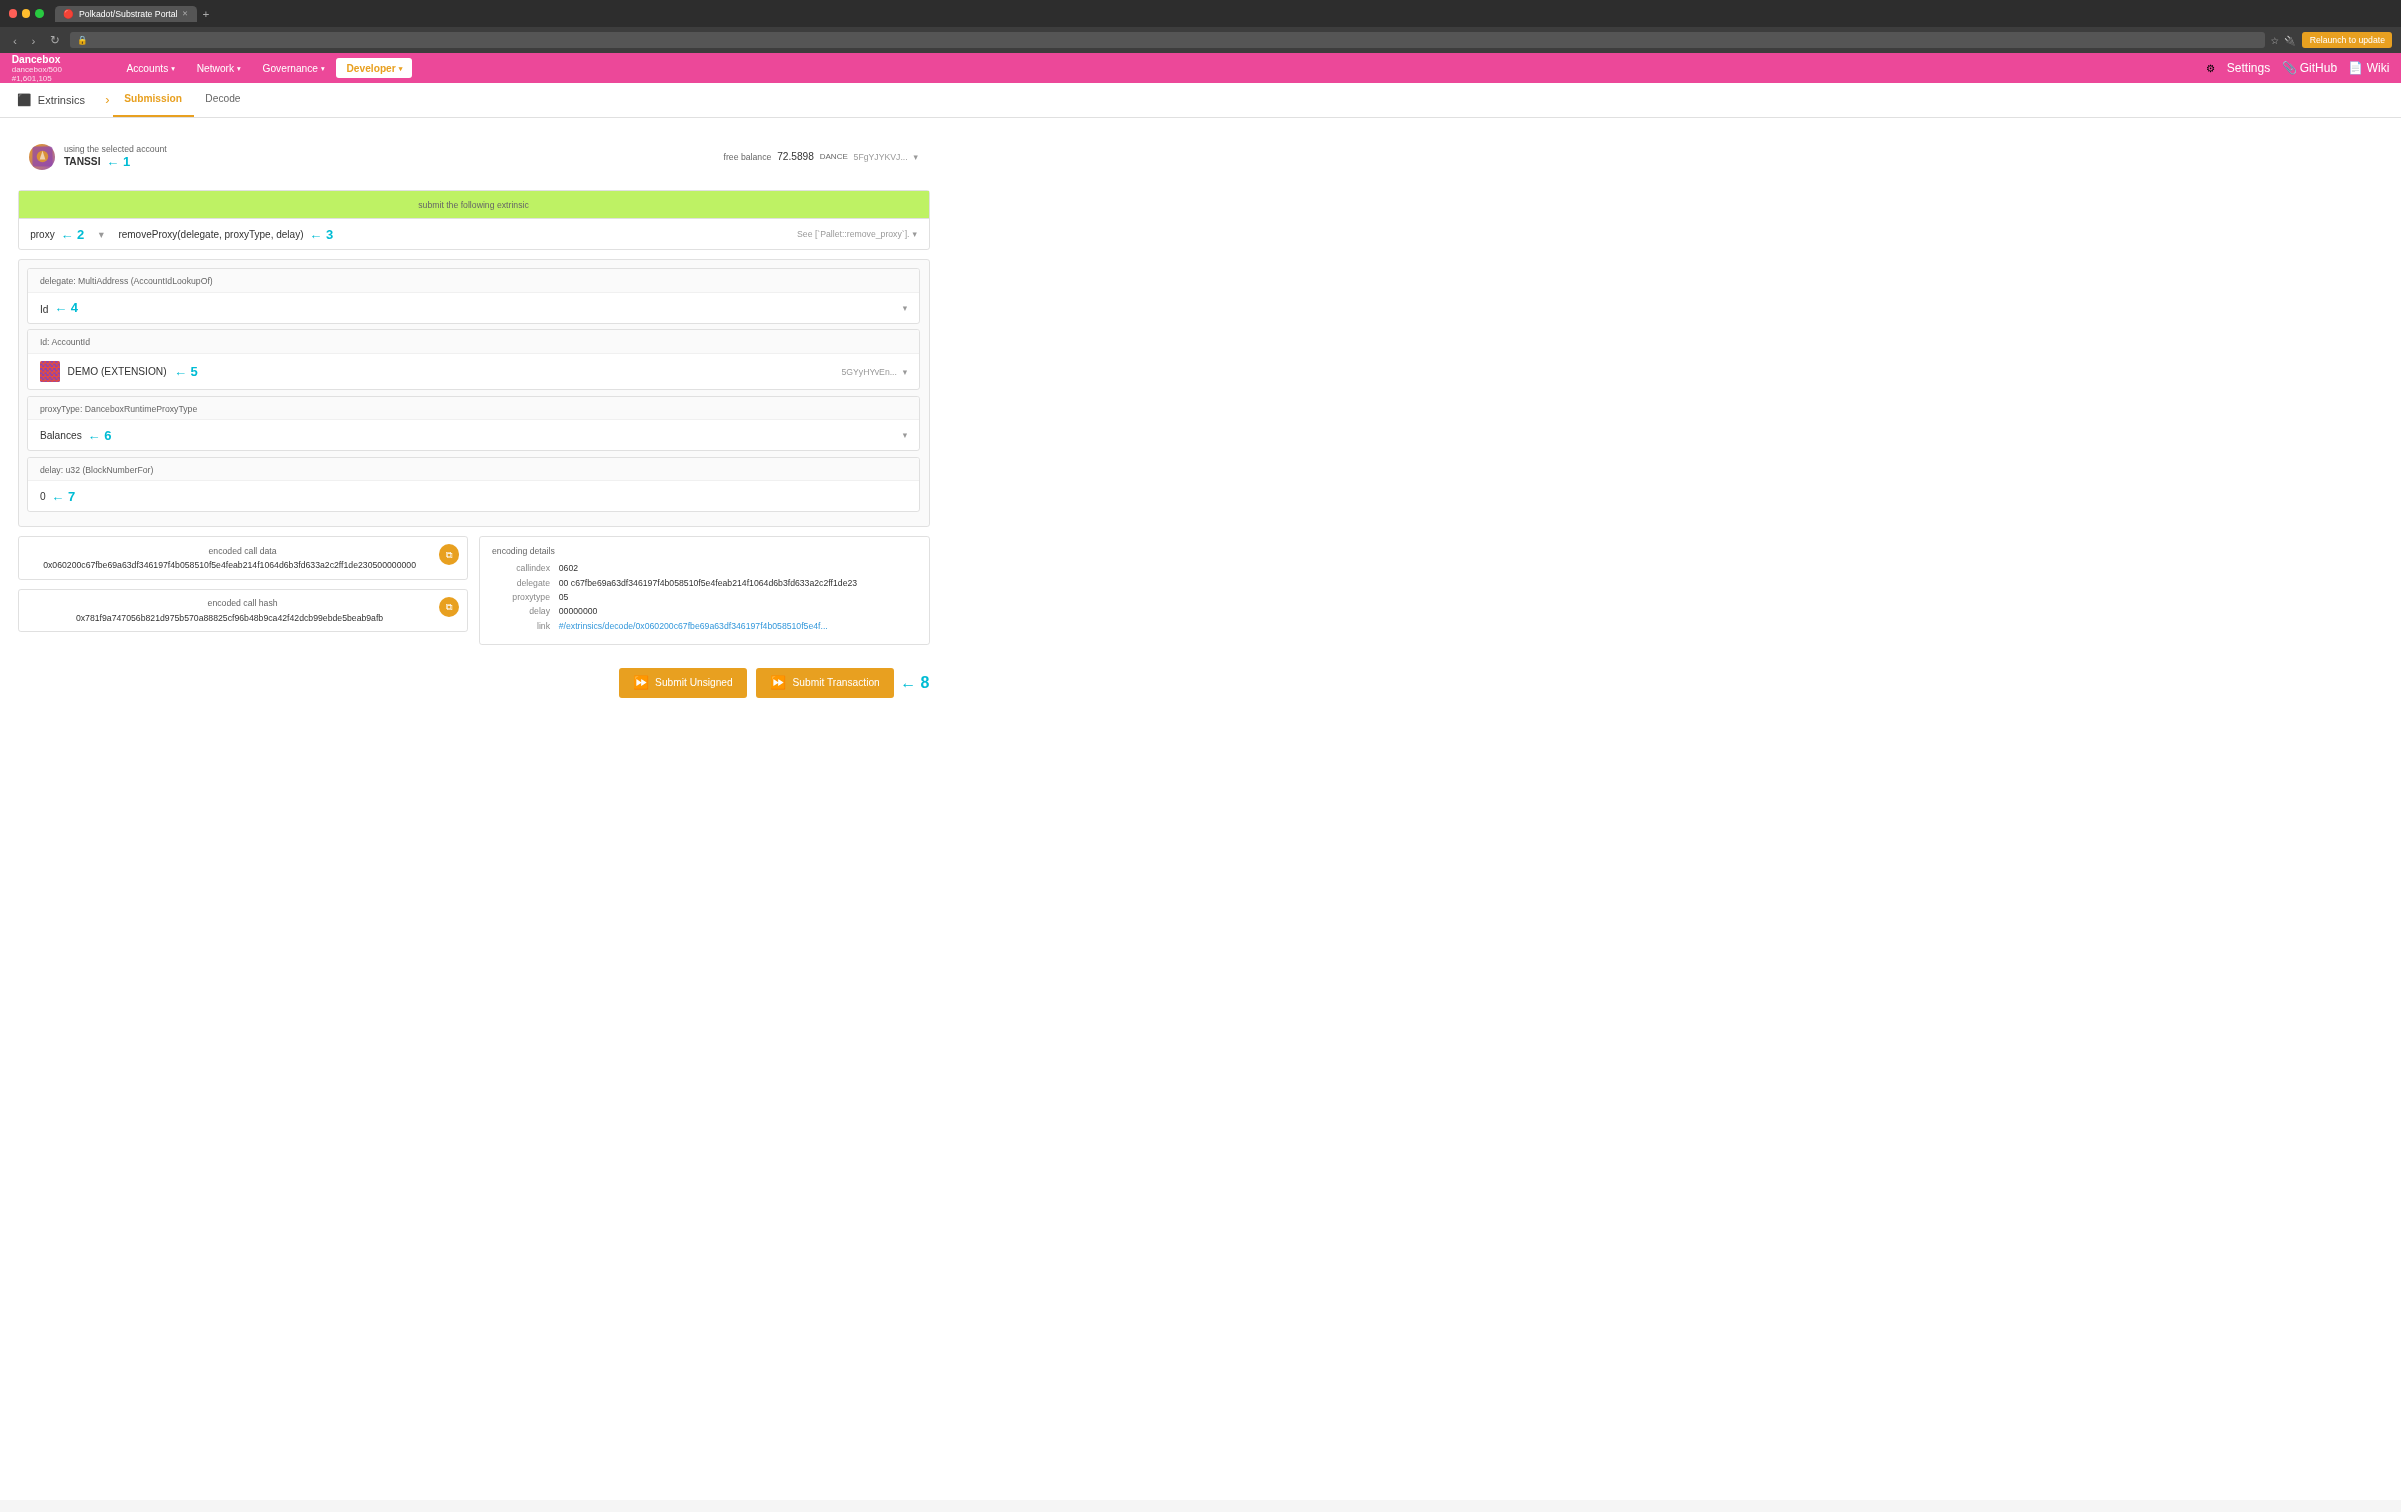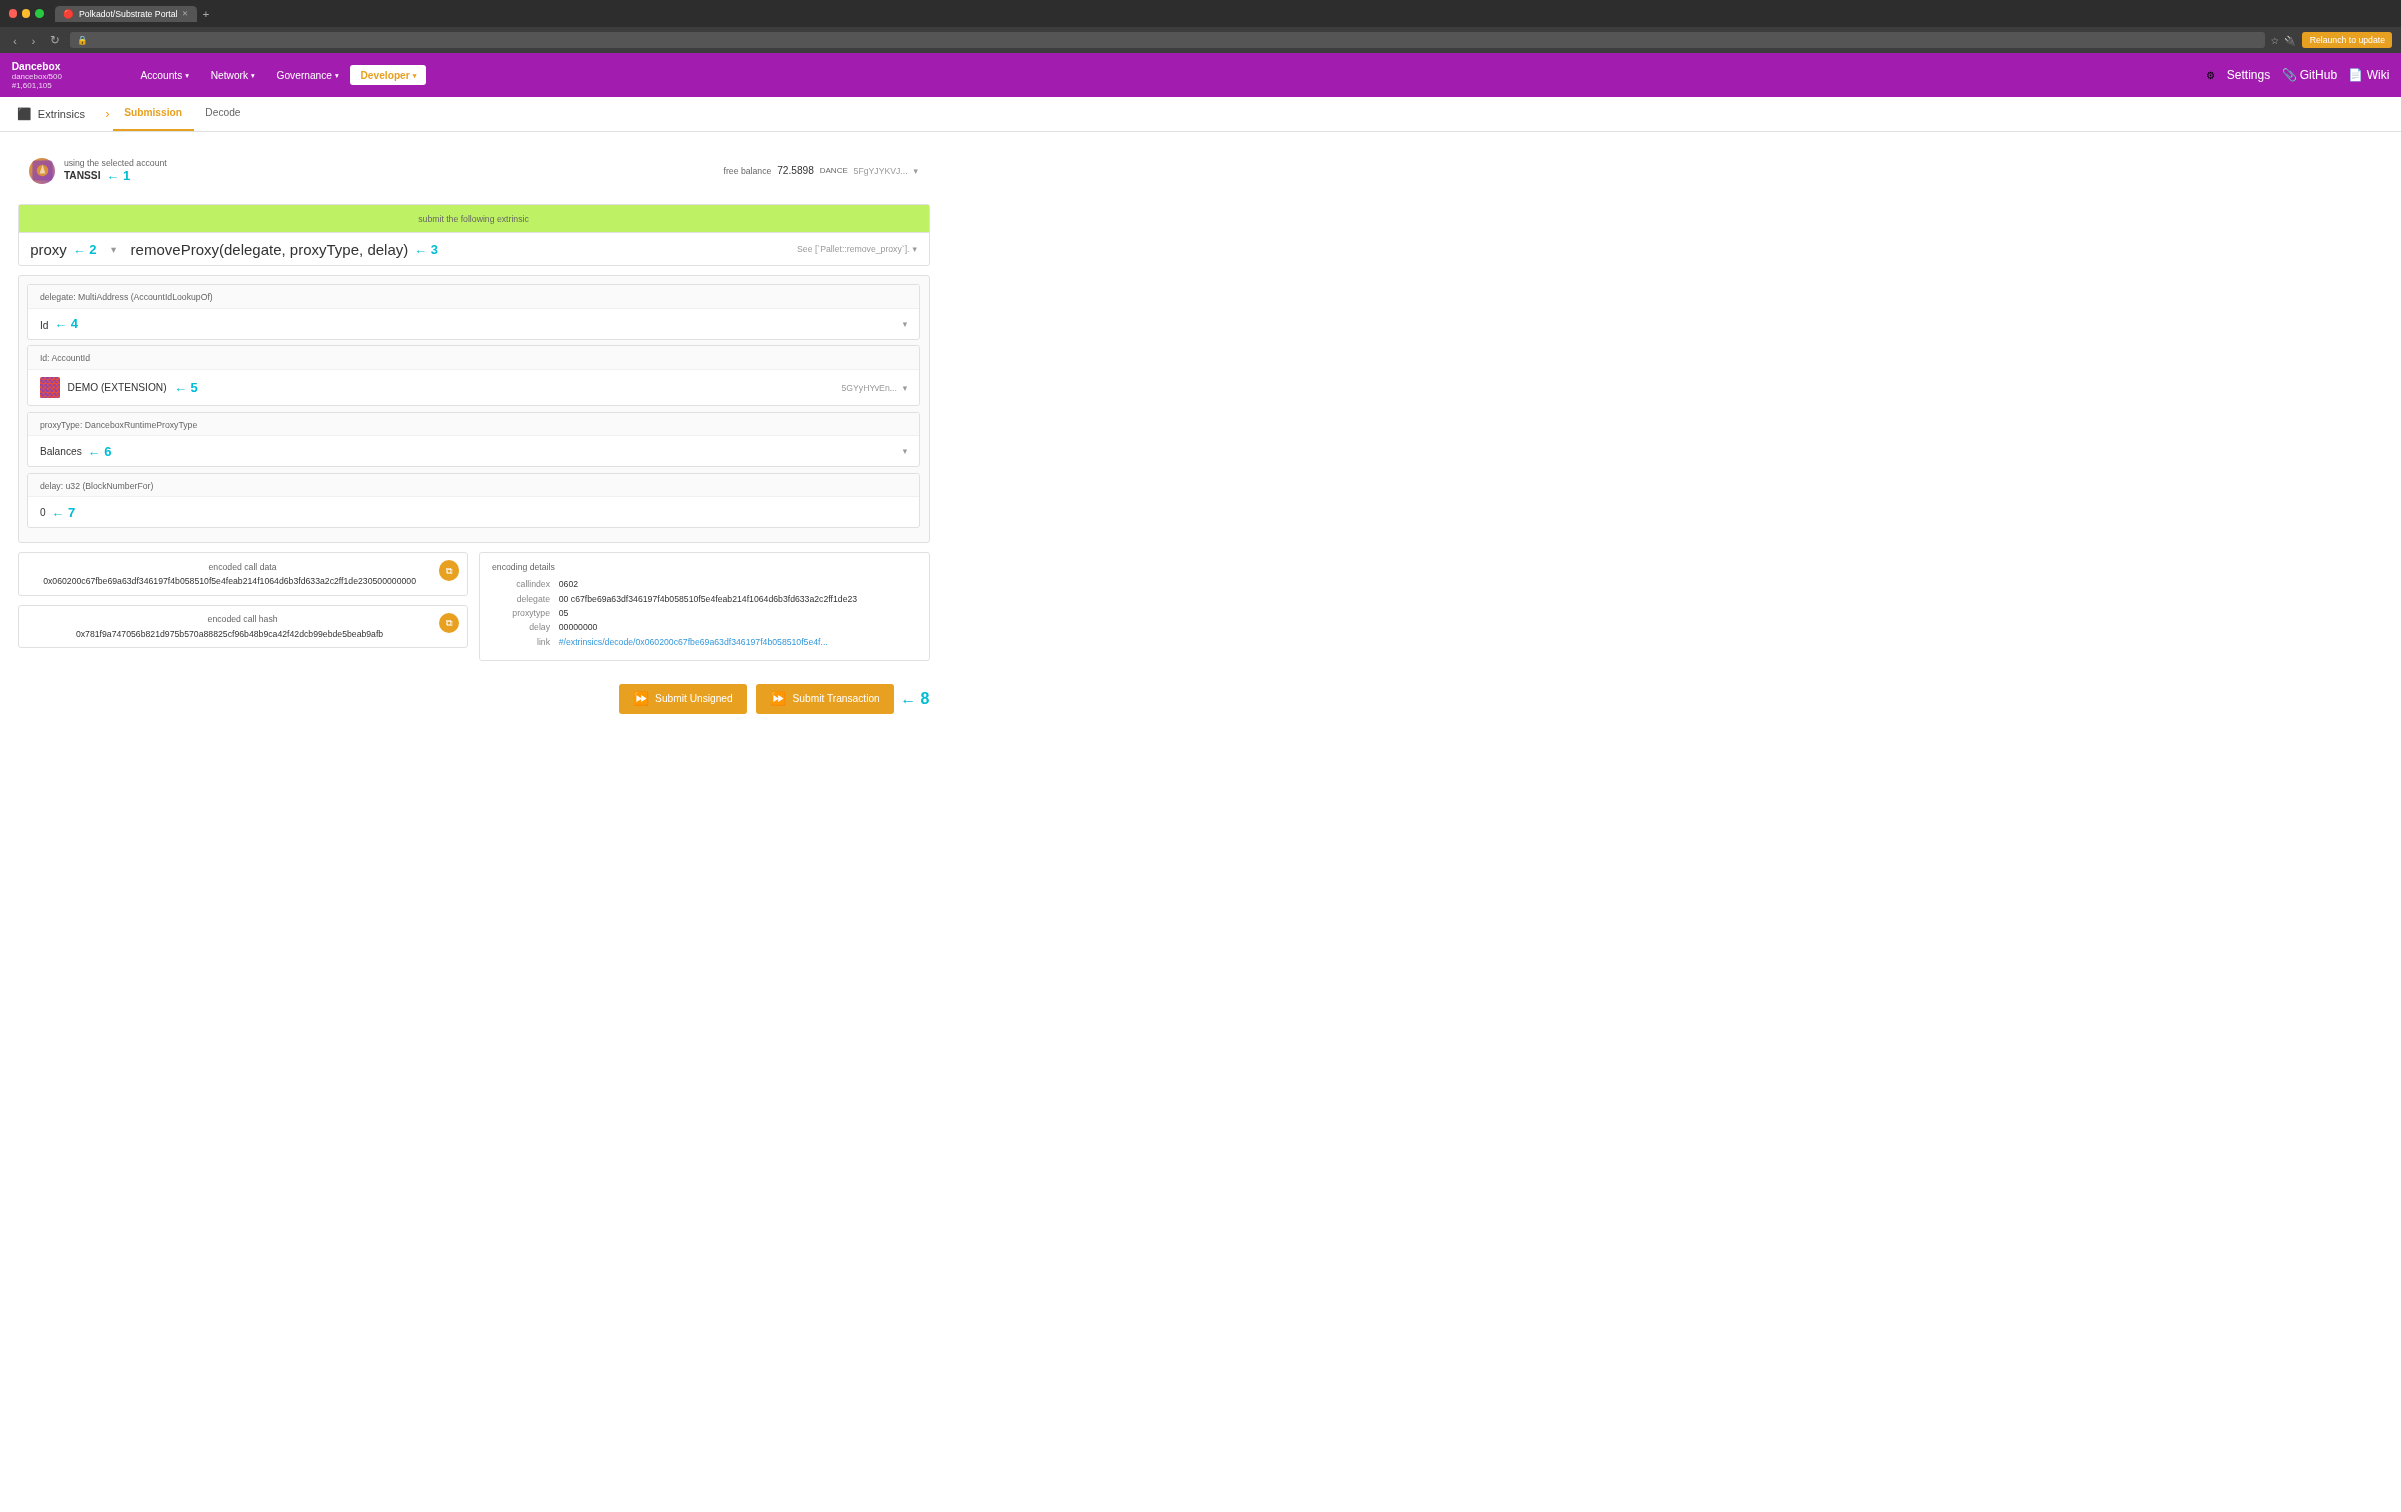--- a/index.html
+++ b/index.html
@@ -20,21 +20,21 @@
 
     .nav-bar { background: #3d3d3d; padding: 4.4px 8.7px; display: flex; align-items: center; gap: 5.8px; }
     .nav-btn { color: #aaa; font-size: 11.7px; cursor: pointer; padding: 1.5px 4.4px; background: none; border: none; }
     .address-bar { flex: 1; background: #555; border-radius: 2.9px; padding: 2.9px 7.3px; color: #ddd; font-size: 8.7px; display: flex; align-items: center; gap: 4.4px; }
     .address-bar input { background: none; border: none; color: #ddd; font-size: 8.7px; flex: 1; outline: none; }
     .nav-icons { display: flex; gap: 5.8px; align-items: center; }
     .nav-icon { color: #aaa; font-size: 9.5px; cursor: pointer; }
     .update-btn { background: #e8a020; color: white; border: none; border-radius: 2.9px; padding: 2.9px 7.3px; font-size: 8.7px; cursor: pointer; white-space: nowrap; }
 
     
-    .app-header { background: #a21caf; display: flex; align-items: center; padding: 0 11.7px; height: 44px; gap: 14px; }
+    .app-header { background: #ec4899; display: flex; align-items: center; padding: 0 11.7px; height: 30px; }
     .logo-area { display: flex; flex-direction: column; margin-right: 17.5px; min-width: 87px; }
     .logo-name { color: white; font-size: 10.2px; font-weight: 600; }
     .logo-sub { color: rgba(255,255,255,0.8); font-size: 8px; }
     .nav-menu { display: flex; align-items: center; gap: 1.5px; flex: 1; }
     .nav-item { color: white; padding: 4.4px 10.2px; border-radius: 2.9px; cursor: pointer; display: flex; align-items: center; gap: 2.9px; font-size: 10.2px; white-space: nowrap; }
     .nav-item.active { background: white; color: #e8a020; font-weight: 600; }
     .nav-item .arrow { font-size: 7.3px; }
     .header-right { display: flex; align-items: center; gap: 11.7px; }
     .header-link { color: white; font-size: 12px; cursor: pointer; display: flex; align-items: center; gap: 2.9px; text-decoration: none; justify-content: center; }
 
@@ -62,21 +62,21 @@
     .balance-unit { font-size: 8px; color: #666; text-transform: uppercase; }
     .account-addr { font-size: 8.7px; color: #999; }
     .dropdown-arrow { color: #999; font-size: 8.7px; cursor: pointer; }
 
     
     .annotation { color: #00bcd4; font-weight: 700; font-size: 13px; display: inline-flex; align-items: center; gap: 2.9px; }
 
     .extrinsic-card { border: 0.7px solid #e0e0e0; border-radius: 2.9px; margin-bottom: 8.7px; background: white; }
     .extrinsic-header { padding: 8.7px 11.7px; background: #bef264; border-bottom: 0.7px solid #e0e0e0; display: flex; align-items: center; justify-content: center; }
     .extrinsic-label { font-size: 8.7px; color: #666; }
-    .extrinsic-value { font-size: 15px; color: #333; font-weight: 500; }
+    .extrinsic-value { font-size: 10px; color: #333; font-weight: 500; }
     .extrinsic-select-row { padding: 7.3px 11.7px; display: flex; align-items: center; justify-content: space-between; }
     .select-hint { font-size: 8.7px; color: #999; cursor: pointer; display: flex; align-items: center; gap: 2.9px; justify-content: center; }
 
     .field-card { border: 0.7px solid #e0e0e0; border-radius: 2.9px; margin-bottom: 5.8px; background: white; overflow: hidden; }
     .field-header { padding: 5.8px 11.7px; background: #fafafa; border-bottom: 0.7px solid #f0f0f0; }
     .field-label { font-size: 8.7px; color: #666; }
     .field-value-row { padding: 7.3px 11.7px; display: flex; align-items: center; justify-content: space-between; }
     .field-value { font-size: 10.2px; color: #333; }
     .field-right { display: flex; align-items: center; gap: 5.8px; }
     .field-addr { font-size: 8.7px; color: #999; }

